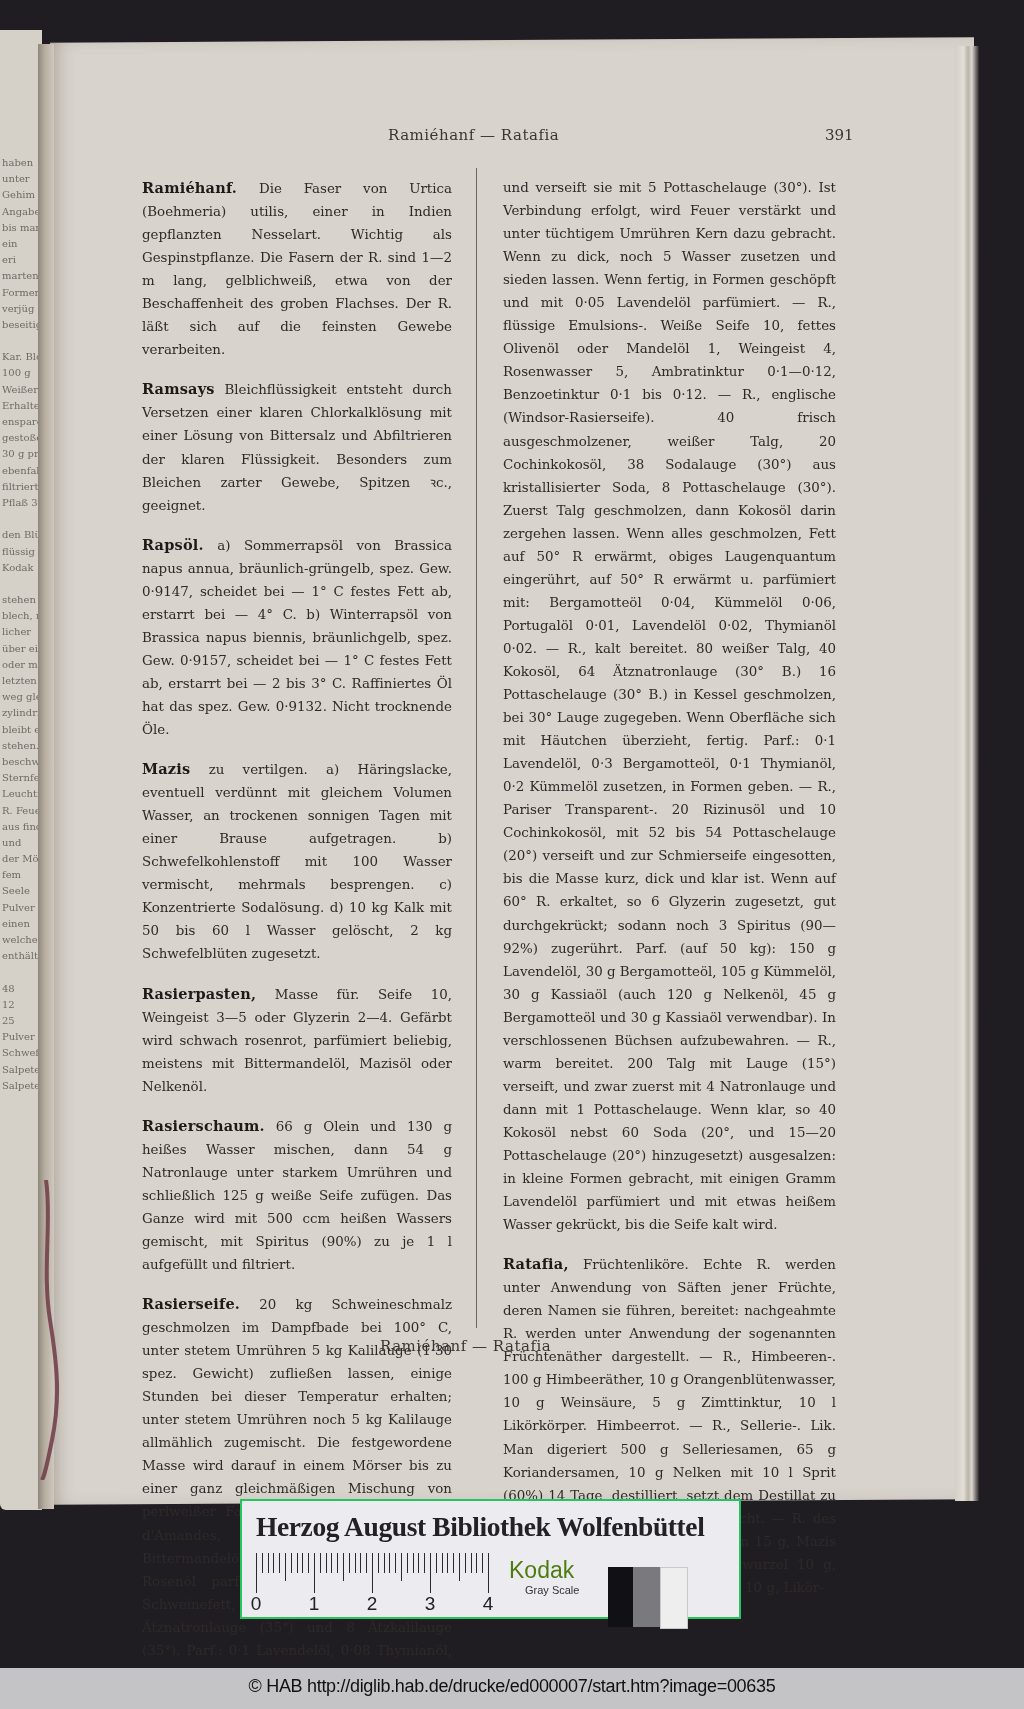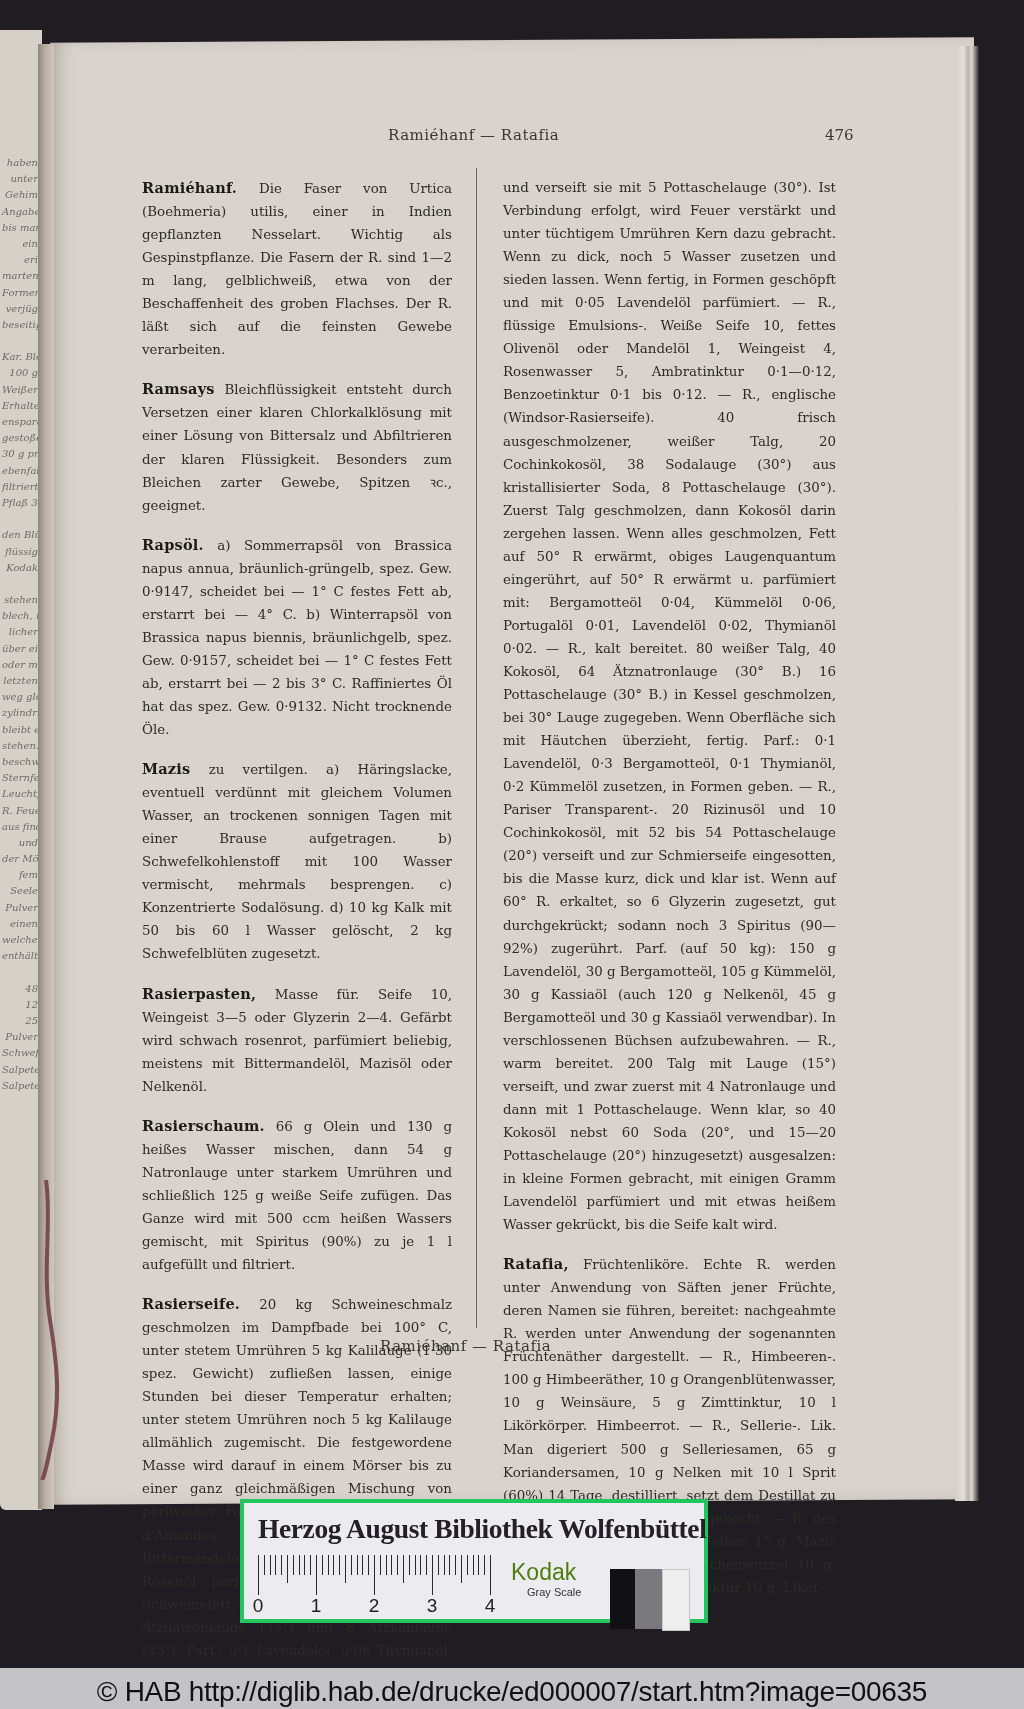--- a/index.html
+++ b/index.html
@@ -1,43 +1,43 @@
 <!DOCTYPE html>
 <html><head>
 <meta charset="utf-8">
 <style>
   html,body{margin:0;padding:0;}
   body{width:1024px;height:1709px;background:#1e1c21;position:relative;overflow:hidden;font-family:"DejaVu Serif",serif;}
   .scan{position:absolute;left:0;top:0;width:1024px;height:1668px;background:#1f1d22;}
   .left-page{position:absolute;left:0;top:30px;width:42px;height:1480px;background:#d6d1c8;border-radius:0 0 0 6px;overflow:hidden;}
-  .left-page-text{position:absolute;left:2px;top:125px;width:36px;font-family:"DejaVu Serif",serif;font-size:10px;line-height:16.2px;color:#6e6a64;text-align:right;white-space:nowrap;font-style:italic;}
+  .left-page-text{position:absolute;left:2px;top:125px;width:36px;font-family:"DejaVu Serif",serif;font-size:10px;line-height:16.2px;color:#6e6a64;white-space:nowrap;}
   .left-page-text div{height:16.2px;}
   .gutter{position:absolute;left:38px;top:44px;width:16px;height:1465px;background:linear-gradient(90deg,#8f867a 0%,#b5ac9f 40%,#cfc8bd 100%);}
   .ribbon{position:absolute;left:38px;top:1180px;width:26px;height:300px;}
   .page{position:absolute;left:50px;top:40px;width:924px;height:1462px;background:#d8d3cc;transform:skewY(-0.35deg);box-shadow:inset 14px 0 20px -10px rgba(90,80,70,.45);}
   .page-edge{position:absolute;left:955px;top:46px;width:24px;height:1455px;background:linear-gradient(90deg,#d3cec6 0%,#e3ded6 35%,#b9b3aa 55%,#dcd7cf 70%,#2a2729 100%);}
   .running-head{position:absolute;left:388px;top:126px;font-size:15px;color:#3a3634;letter-spacing:.5px;}
   .page-number{position:absolute;left:825px;top:126px;font-size:15px;color:#3a3634;}
   .col{position:absolute;top:160px;font-size:13.4px;line-height:23.05px;color:#2e2a28;text-align:justify;}
   .col-left{left:126px;width:342px;}
   .col-right{left:487px;width:365px;}
   .col p{margin:16px;text-indent:0;}
   .entry-head{font-weight:bold;color:#1e1a18;font-size:14.5px;letter-spacing:.2px;}
   .col-divider{position:absolute;left:476px;top:168px;width:1px;height:1160px;background:#6b6662;}
   .running-foot{position:absolute;left:380px;top:1337px;font-size:15px;color:#3a3634;letter-spacing:.5px;}
-  .card{position:absolute;left:240px;top:1499px;width:460px;height:116px;background:#ececf0;border:4px solid #22c55e;}
+  .card{position:absolute;left:240px;top:1499px;width:460px;height:116px;background:#ececf0;border:2px solid #22c55e;padding-left:37px;}
   .card-title{position:absolute;left:14px;top:10px;font-family:"Liberation Serif",serif;font-weight:bold;font-size:27.5px;color:#242027;letter-spacing:-.4px;white-space:nowrap;}
   .ruler{position:absolute;left:14px;top:52px;width:232px;height:60px;}
   .tick{position:absolute;top:0;width:1px;background:#2a2a2e;}
   .ruler-num{position:absolute;top:40px;font-family:"Liberation Sans",sans-serif;font-size:19px;color:#222;transform:translateX(-50%);}
   .kodak{position:absolute;left:267px;top:56px;font-family:"Liberation Sans",sans-serif;font-weight:normal;font-size:23px;color:#4d7c0f;}
   .gray-scale-label{position:absolute;left:283px;top:83px;font-family:"Liberation Sans",sans-serif;font-size:11px;color:#333;}
   .swatch{position:absolute;top:66px;height:60px;}
   .footer{position:absolute;left:0;top:1668px;width:1024px;height:41px;background:#c4c4c6;}
-  .footer-text{position:absolute;left:0;width:1024px;top:8px;text-align:center;font-family:"Liberation Sans",sans-serif;font-size:28px;color:#111;letter-spacing:-.3px;}
+  .footer-text{position:absolute;left:0;width:1024px;top:8px;text-align:center;font-family:"Liberation Sans",sans-serif;font-size:18px;color:#111;letter-spacing:-.3px;}
 </style>
 </head>
 <body>
 
 <div class="scan"></div>
 
 <div class="left-page">
   <div class="left-page-text" id="left-frags">
       <div>haben</div>
       <div>unter</div>
@@ -102,21 +102,21 @@
 
 <div class="page"></div>
 <div class="page-edge"></div>
 <div class="gutter"></div>
 
 <svg class="ribbon" viewBox="0 0 26 300">
   <path d="M8 0 C 14 40, 4 90, 12 140 S 22 220, 14 260 S 6 295, 4 300" stroke="#6e3a45" stroke-width="4" fill="none" opacity=".85"></path>
 </svg>
 
 <div class="running-head">Ramiéhanf — Ratafia</div>
-<div class="page-number">476</div>
+<div class="page-number">391</div>
 
 <div class="col col-left" id="col-left">
     <p><span class="entry-head">Ramiéhanf.</span> <span>Die Faser von Urtica (Boehmeria) utilis, einer in Indien gepflanzten Nesselart. Wichtig als Gespinstpflanze. Die Fasern der R. sind 1—2 m lang, gelblichweiß, etwa von der Beschaffenheit des groben Flachses. Der R. läßt sich auf die feinsten Gewebe verarbeiten.</span></p>
     <p><span class="entry-head">Ramsays</span> <span>Bleichflüssigkeit entsteht durch Versetzen einer klaren Chlorkalklösung mit einer Lösung von Bittersalz und Abfiltrieren der klaren Flüssigkeit. Besonders zum Bleichen zarter Gewebe, Spitzen ꝛc., geeignet.</span></p>
     <p><span class="entry-head">Rapsöl.</span> <span>a) Sommerrapsöl von Brassica napus annua, bräunlich-grüngelb, spez. Gew. 0·9147, scheidet bei — 1° C festes Fett ab, erstarrt bei — 4° C. b) Winterrapsöl von Brassica napus biennis, bräunlichgelb, spez. Gew. 0·9157, scheidet bei — 1° C festes Fett ab, erstarrt bei — 2 bis 3° C. Raffiniertes Öl hat das spez. Gew. 0·9132. Nicht trocknende Öle.</span></p>
     <p><span class="entry-head">Mazis</span> <span>zu vertilgen. a) Häringslacke, eventuell verdünnt mit gleichem Volumen Wasser, an trockenen sonnigen Tagen mit einer Brause aufgetragen. b) Schwefelkohlenstoff mit 100 Wasser vermischt, mehrmals besprengen. c) Konzentrierte Sodalösung. d) 10 kg Kalk mit 50 bis 60 l Wasser gelöscht, 2 kg Schwefelblüten zugesetzt.</span></p>
     <p><span class="entry-head">Rasierpasten,</span> <span>Masse für. Seife 10, Weingeist 3—5 oder Glyzerin 2—4. Gefärbt wird schwach rosenrot, parfümiert beliebig, meistens mit Bittermandelöl, Mazisöl oder Nelkenöl.</span></p>
     <p><span class="entry-head">Rasierschaum.</span> <span>66 g Olein und 130 g heißes Wasser mischen, dann 54 g Natronlauge unter starkem Umrühren und schließlich 125 g weiße Seife zufügen. Das Ganze wird mit 500 ccm heißen Wassers gemischt, mit Spiritus (90%) zu je 1 l aufgefüllt und filtriert.</span></p>
     <p><span class="entry-head">Rasierseife.</span> <span>20 kg Schweineschmalz geschmolzen im Dampfbade bei 100° C, unter stetem Umrühren 5 kg Kalilauge (1·30 spez. Gewicht) zufließen lassen, einige Stunden bei dieser Temperatur erhalten; unter stetem Umrühren noch 5 kg Kalilauge allmählich zugemischt. Die festgewordene Masse wird darauf in einem Mörser bis zu einer ganz gleichmäßigen Mischung von perlweißer Farbe gerieben und als Creme d'Amandes, während des Reibens mit Bittermandelöl, oder als Creme de Rose mit Rosenöl parfümiert. — R. 34 Talg, 6 Schweinefett, 10 Kokosöl, verseift mit 20 Ätznatronlauge (35°) und 8 Ätzkalilauge (35°). Parf.: 0·1 Lavendelöl, 0·08 Thymianöl, 0·07 Kümmelöl. — R. 30 Talg, 15 Rizinusöl, 5 Kokosöl auf 50° R. erwärmt, dann 20 Sodalauge (38° B.) und 5 Pottaschelauge (28° B.) zugerührt. — R. 30 Talg, 10 Schweinefett, 3 Harz zu festem Kern gesotten. Von der Lauge vorsichtig abnehmen und in ein Gefäß bringen. Sodann bringt man 7 Kokosöl in den Kessel</span></p>
   </div>

